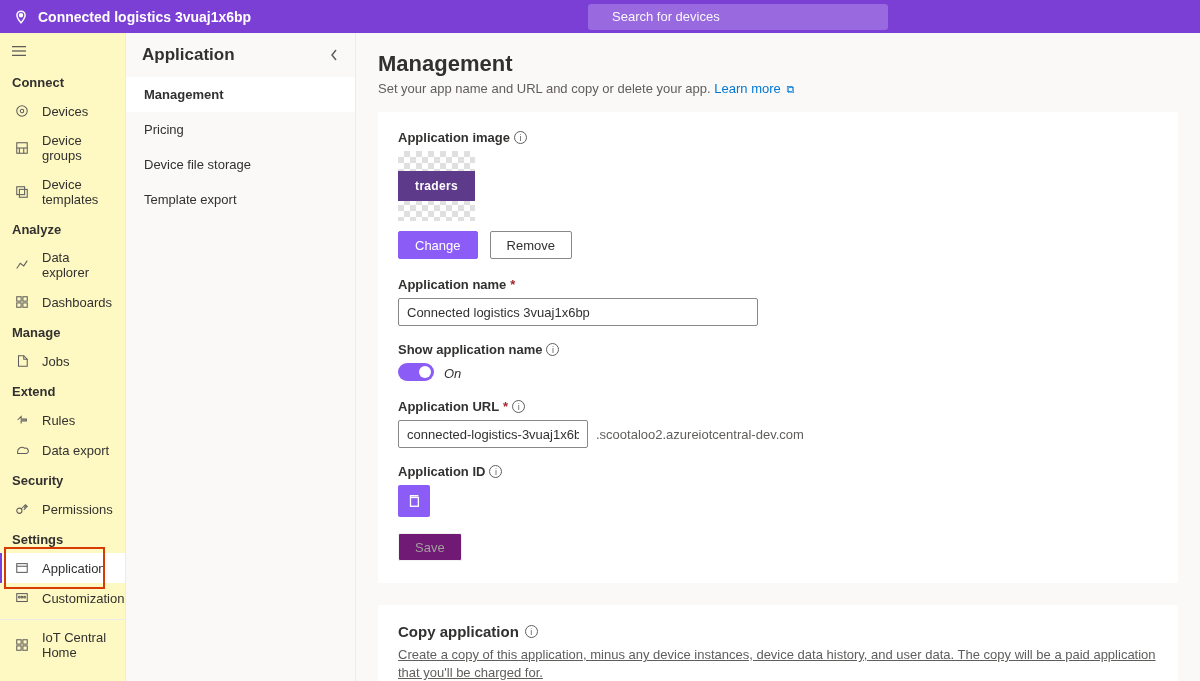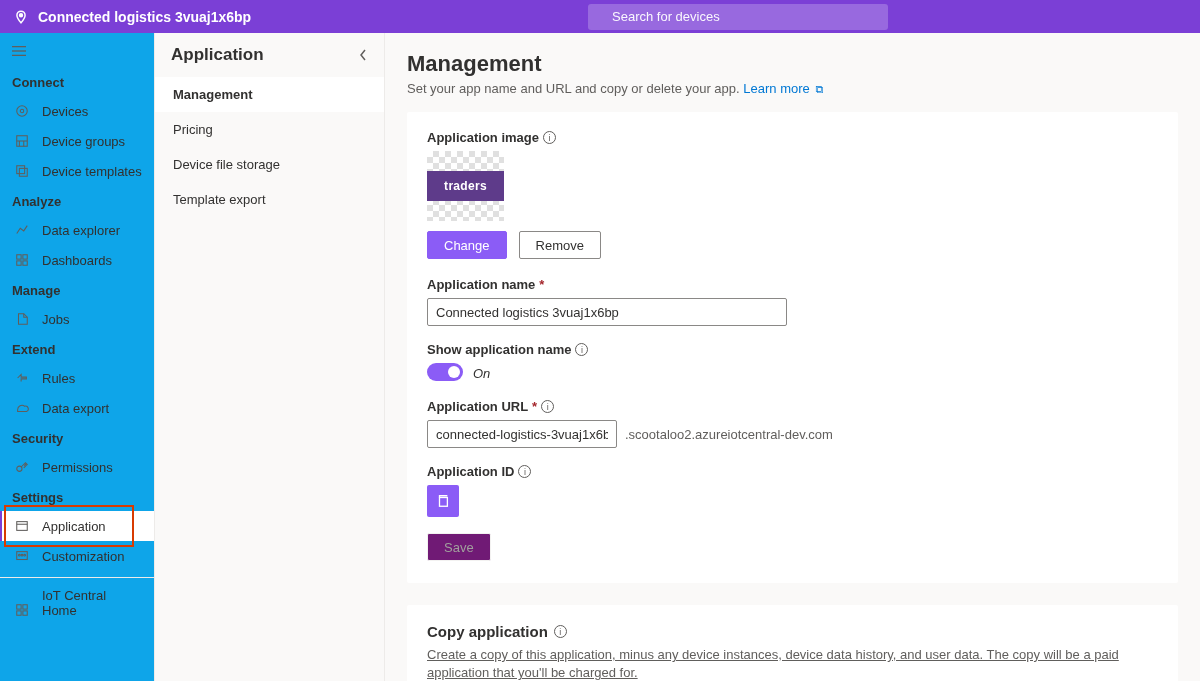--- a/index.html
+++ b/index.html
@@ -10,21 +10,21 @@
 .header-icon { width: 18px; height: 18px; margin-right: 8px; display: flex; align-items: center; justify-content: center; }
 .header-title { font-weight: 600; font-size: 14px; flex: 0 0 auto; }
 .search-wrap { margin-left: auto; margin-right: 300px; }
 .search-input { width: 300px; height: 26px; border: none; border-radius: 3px; background: rgba(255,255,255,0.22); color: #fff; padding: 0 24px; font-size: 13px; }
 .search-input::placeholder { color: rgba(255,255,255,0.95); }
 
 
 .layout { display: flex; height: calc(681px - 33px); }
 
 
-.leftnav { width: 155px; background: #0ea5e9; border-right: 1px solid #edebe9; overflow-y: auto; padding: 8px 0; }
+.leftnav { width: 126px; background: #fef9c3; border-right: 1px solid #edebe9; overflow-y: auto; padding: 8px 0; }
 .hamburger { padding: 4px 12px 10px; cursor: pointer; }
 .nav-section-label { font-size: 13px; font-weight: 600; color: #323130; padding: 8px 12px 6px; }
 .nav-item { display: flex; align-items: center; padding: 7px 12px 7px 14px; cursor: pointer; font-size: 13px; color: #323130; gap: 12px; }
 .nav-item.active { background: #fff; border-left: 2px solid #7b3fd6; padding-left: 12px; }
 .nav-item.highlight-red { position: relative; }
 .nav-item.highlight-red::after { content: ""; position: absolute; left: 2px; right: 20px; top: -6px; bottom: -6px; border: 2px solid #d83b01; pointer-events: none; }
 .nav-icon { width: 16px; height: 16px; flex-shrink: 0; display: flex; align-items: center; justify-content: center; color: #605e5c; }
 
 
 .subnav { width: 230px; background: #faf9f8; border-right: 1px solid #edebe9; }
@@ -220,21 +220,21 @@
       <span class="nav-icon">
           <svg width="14" height="14" viewBox="0 0 16 16" fill="none" stroke="currentColor" stroke-width="1.2">
             <rect x="2" y="3" width="12" height="9"></rect>
             <circle cx="5" cy="7" r="1"></circle>
             <circle cx="8" cy="7" r="1"></circle>
             <circle cx="11" cy="7" r="1"></circle>
           </svg>
         </span>
       <span>Customization</span>
     </div>
-    <div class="nav-item" style="border-top:1px solid #edebe9; margin-top:6px; padding-top:10px;align-items:flex-end;">
+    <div class="nav-item" style="border-top:1px solid #edebe9; margin-top:6px; padding-top:10px;">
       <span class="nav-icon">
           <svg width="14" height="14" viewBox="0 0 16 16" fill="none" stroke="currentColor" stroke-width="1.2">
             <rect x="2" y="2" width="5" height="5"></rect>
             <rect x="9" y="2" width="5" height="5"></rect>
             <rect x="2" y="9" width="5" height="5"></rect>
             <rect x="9" y="9" width="5" height="5"></rect>
           </svg>
         </span>
       <span>IoT Central Home</span>
     </div>

